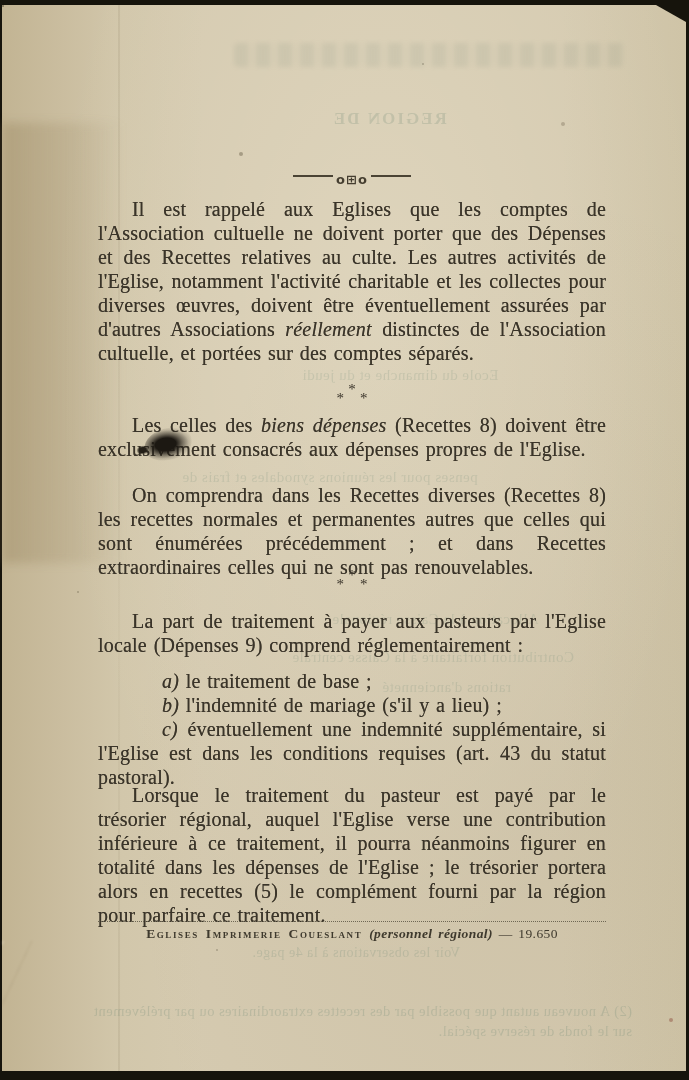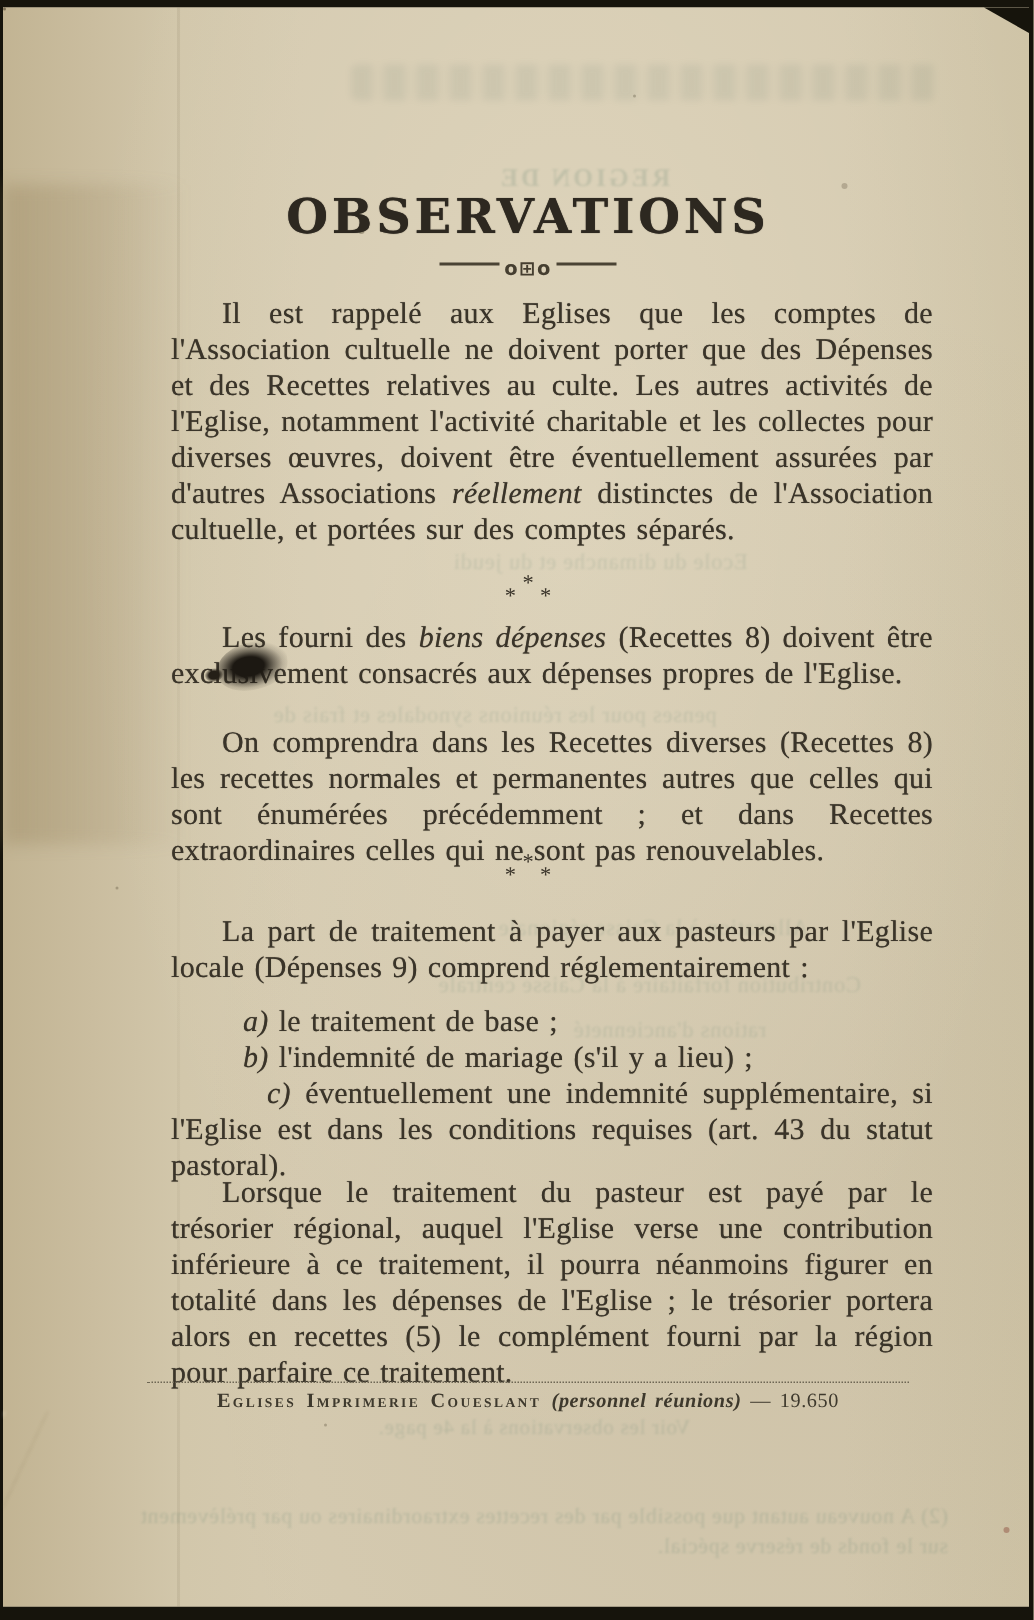--- a/index.html
+++ b/index.html
@@ -57,21 +57,20 @@
     color:#453e30;
   }
   .ornament-divider .rule{width:40px;height:2px;background:#4a4334;}
   .ornament-divider .orn{font-size:13px;line-height:10px;letter-spacing:1px;font-weight:bold;
     font-family:"DejaVu Sans","Liberation Sans",sans-serif;}
   .para{
     font-size:20px;line-height:24px;color:#3a3429;
     text-align:justify;text-indent:34px;
     letter-spacing:.2px;word-spacing:1.5px;
     text-shadow:0 0 .5px rgba(58,52,41,.75);
-    margin-left:16px;
   }
   .em{font-style:italic;}
   .p1{top:192px;}
   .asterism{text-align:center;color:#3a342a;font-size:15px;}
   .asterism .row{display:block;line-height:9px;}
   .asterism .gap{display:inline-block;width:16px;}
   .ast1{top:380px;}
   .ast2{top:566px;}
   .p2{top:408px;}
   .p3{top:478px;}
@@ -136,56 +135,55 @@
   <div class="bt bt2">Ecole du dimanche et du jeudi</div>
   <div class="bt bt3">penses pour les réunions synodales et frais de</div>
   <div class="bt bt4">Allocation à la Caisse régionale</div>
   <div class="bt bt5">Contribution forfaitaire à la Caisse centrale</div>
   <div class="bt bt6">rations d'ancienneté</div>
   <div class="bt bt7">Voir les observations à la 4e page.</div>
   <div class="bt bt8">(2) A nouveau autant que possible par des recettes extraordinaires ou par prélèvement sur le fonds de réserve spécial.</div>
 
   <div class="content">
 
-    <h1 class="blk page-title">OBSERVATIONS</h1>
 
     <div class="blk ornament-divider">
       <span class="rule"></span>
       <span class="orn">o⊞o</span>
       <span class="rule"></span>
     </div>
 
     <p class="blk para p1"><span>Il est rappelé aux Eglises que les comptes de l'Association cultuelle ne doivent porter que des Dépenses et des Recettes relatives au culte. Les autres activités de l'Eglise, notamment l'activité charitable et les collectes pour diverses œuvres, doivent être éventuellement assurées par d'autres Associations </span><span class="em">réellement</span><span> distinctes de l'Association cultuelle, et portées sur des comptes séparés.</span></p>
 
     <div class="blk asterism ast1">
       <span class="row">*</span>
       <span class="row"><span>*</span><span class="gap"></span><span>*</span></span>
     </div>
 
-    <p class="blk para p2"><span>Les fourni des </span><span class="em">biens dépenses</span><span> (Recettes 8) doivent être exclusivement consacrés aux dépenses propres de l'Eglise.</span></p>
+    <p class="blk para p2"><span>Les celles des </span><span class="em">biens dépenses</span><span> (Recettes 8) doivent être exclusivement consacrés aux dépenses propres de l'Eglise.</span></p>
 
     <p class="blk para p3">On comprendra dans les Recettes diverses (Recettes 8) les recettes normales et permanentes autres que celles qui sont énumérées précédemment ; et dans Recettes extraordinaires celles qui ne sont pas renouvelables.</p>
 
     <div class="blk asterism ast2">
       <span class="row">*</span>
       <span class="row"><span>*</span><span class="gap"></span><span>*</span></span>
     </div>
 
     <p class="blk para p4">La part de traitement à payer aux pasteurs par l'Eglise locale (Dépenses 9) comprend réglementairement :</p>
 
     <p class="blk list-item li-a"><span class="em">a)</span><span> le traitement de base ;</span></p>
 
     <p class="blk list-item li-b"><span class="em">b)</span><span> l'indemnité de mariage (s'il y a lieu) ;</span></p>
 
     <p class="blk para p-c"><span class="em">c)</span><span> éventuellement une indemnité supplémentaire, si l'Eglise est dans les conditions requises (art. 43 du statut pastoral).</span></p>
 
     <p class="blk para p5">Lorsque le traitement du pasteur est payé par le trésorier régional, auquel l'Eglise verse une contribution inférieure à ce traitement, il pourra néanmoins figurer en totalité dans les dépenses de l'Eglise ; le trésorier portera alors en recettes (5) le complément fourni par la région pour parfaire ce traitement.</p>
 
     <div class="blk footer">
-      <span class="printer">Eglises Imprimerie Coueslant </span><span class="note">(personnel réunions)</span><span> — 19.650</span>
+      <span class="printer">Eglises Imprimerie Coueslant </span><span class="note">(personnel régional)</span><span> — 19.650</span>
     </div>
 
   </div>
 
   <div class="ink-blot"></div>
 
   <div class="notch-tr"></div>
 </div>
 
 </body></html>

